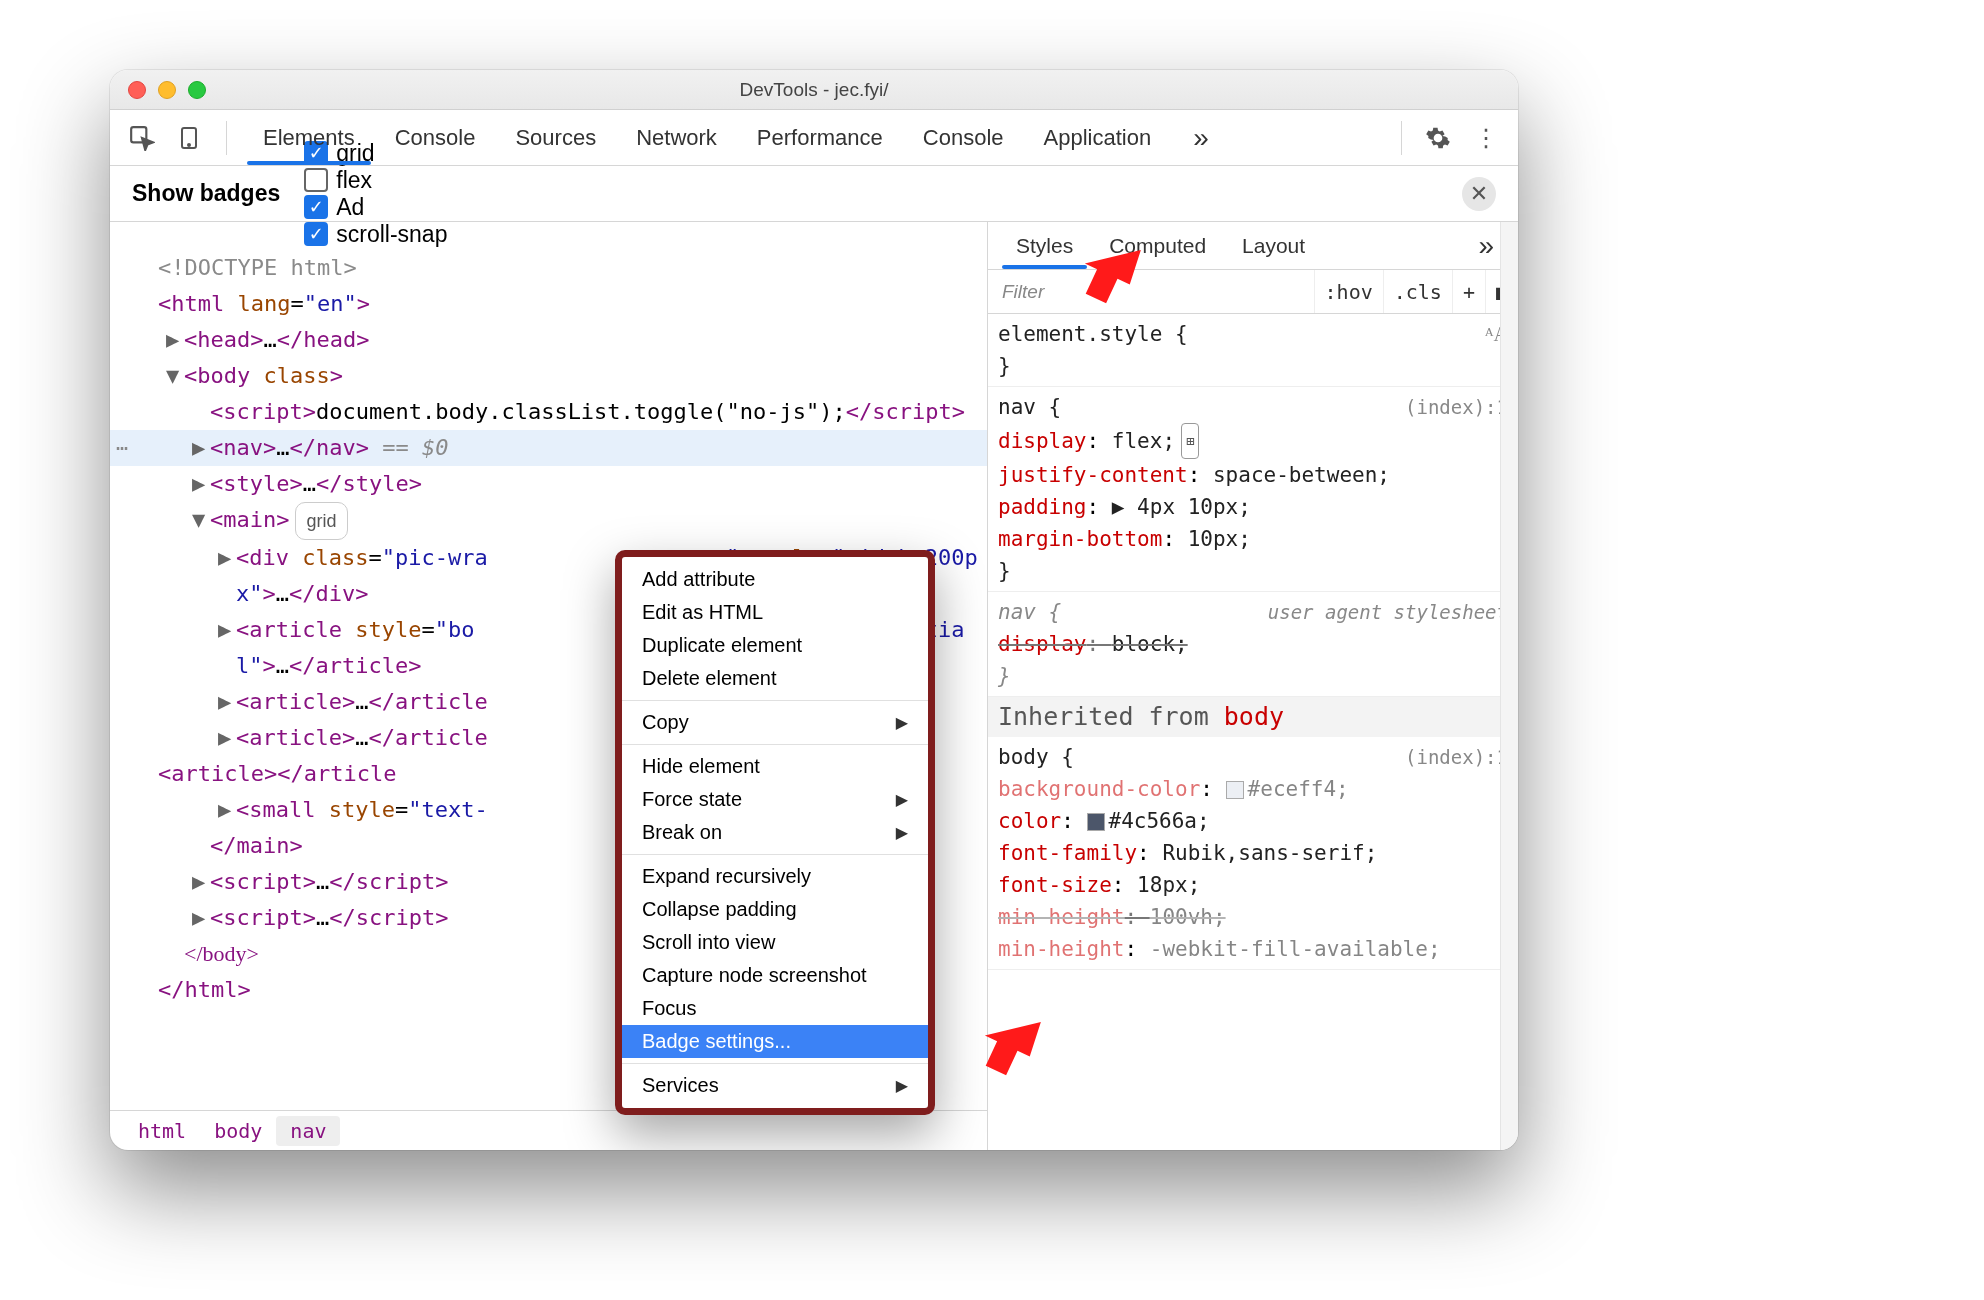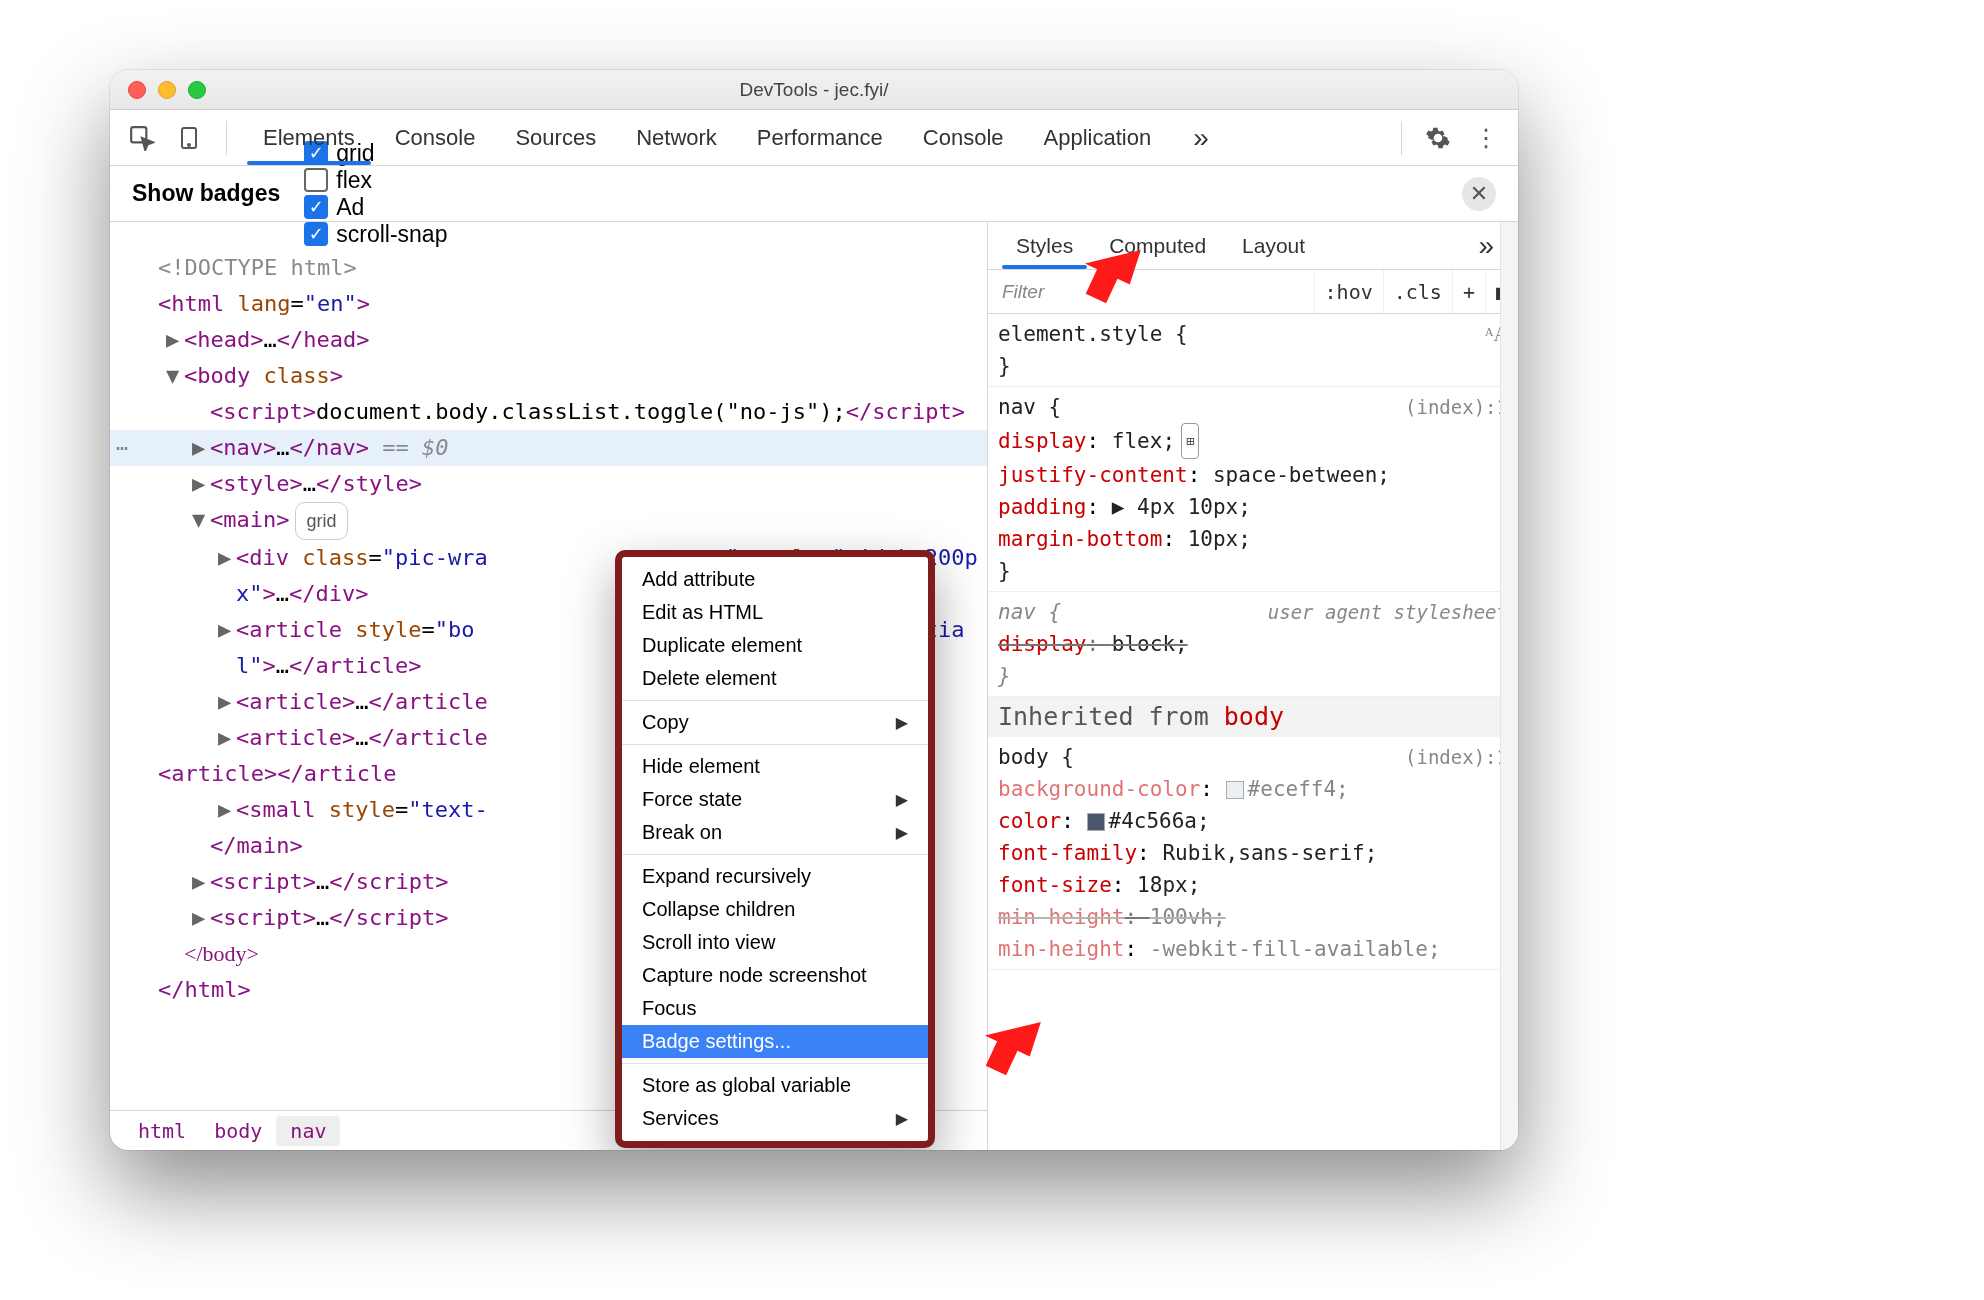--- a/index.html
+++ b/index.html
@@ -337,38 +337,35 @@
       </div>
       <div class="menu-item">
         <span>Break on</span>
         <span class="sub">▶</span>
       </div>
       <div class="menu-sep"></div>
       <div class="menu-item">
         <span>Expand recursively</span>
       </div>
       <div class="menu-item">
-        <span>Collapse children</span>
+        <span>Collapse padding</span>
       </div>
       <div class="menu-item">
         <span>Scroll into view</span>
       </div>
       <div class="menu-item">
         <span>Capture node screenshot</span>
       </div>
       <div class="menu-item">
         <span>Focus</span>
       </div>
       <div class="menu-item hi">
         <span>Badge settings...</span>
       </div>
       <div class="menu-sep"></div>
-      <div class="menu-item">
-        <span>Store as global variable</span>
-      </div>
       <div class="menu-item">
         <span>Services</span>
         <span class="sub">▶</span>
       </div>
     </div>
 
   <div class="arrow-annot" style="left:950px; top:148px">
     <svg class="arrow-svg" viewBox="0 0 100 100">
         <path d="M80 20 L30 60 L45 60 L45 90 L70 90 L70 60 L85 60 Z" transform="rotate(25 50 50)" fill="#ff1a1a"></path>
       </svg>

